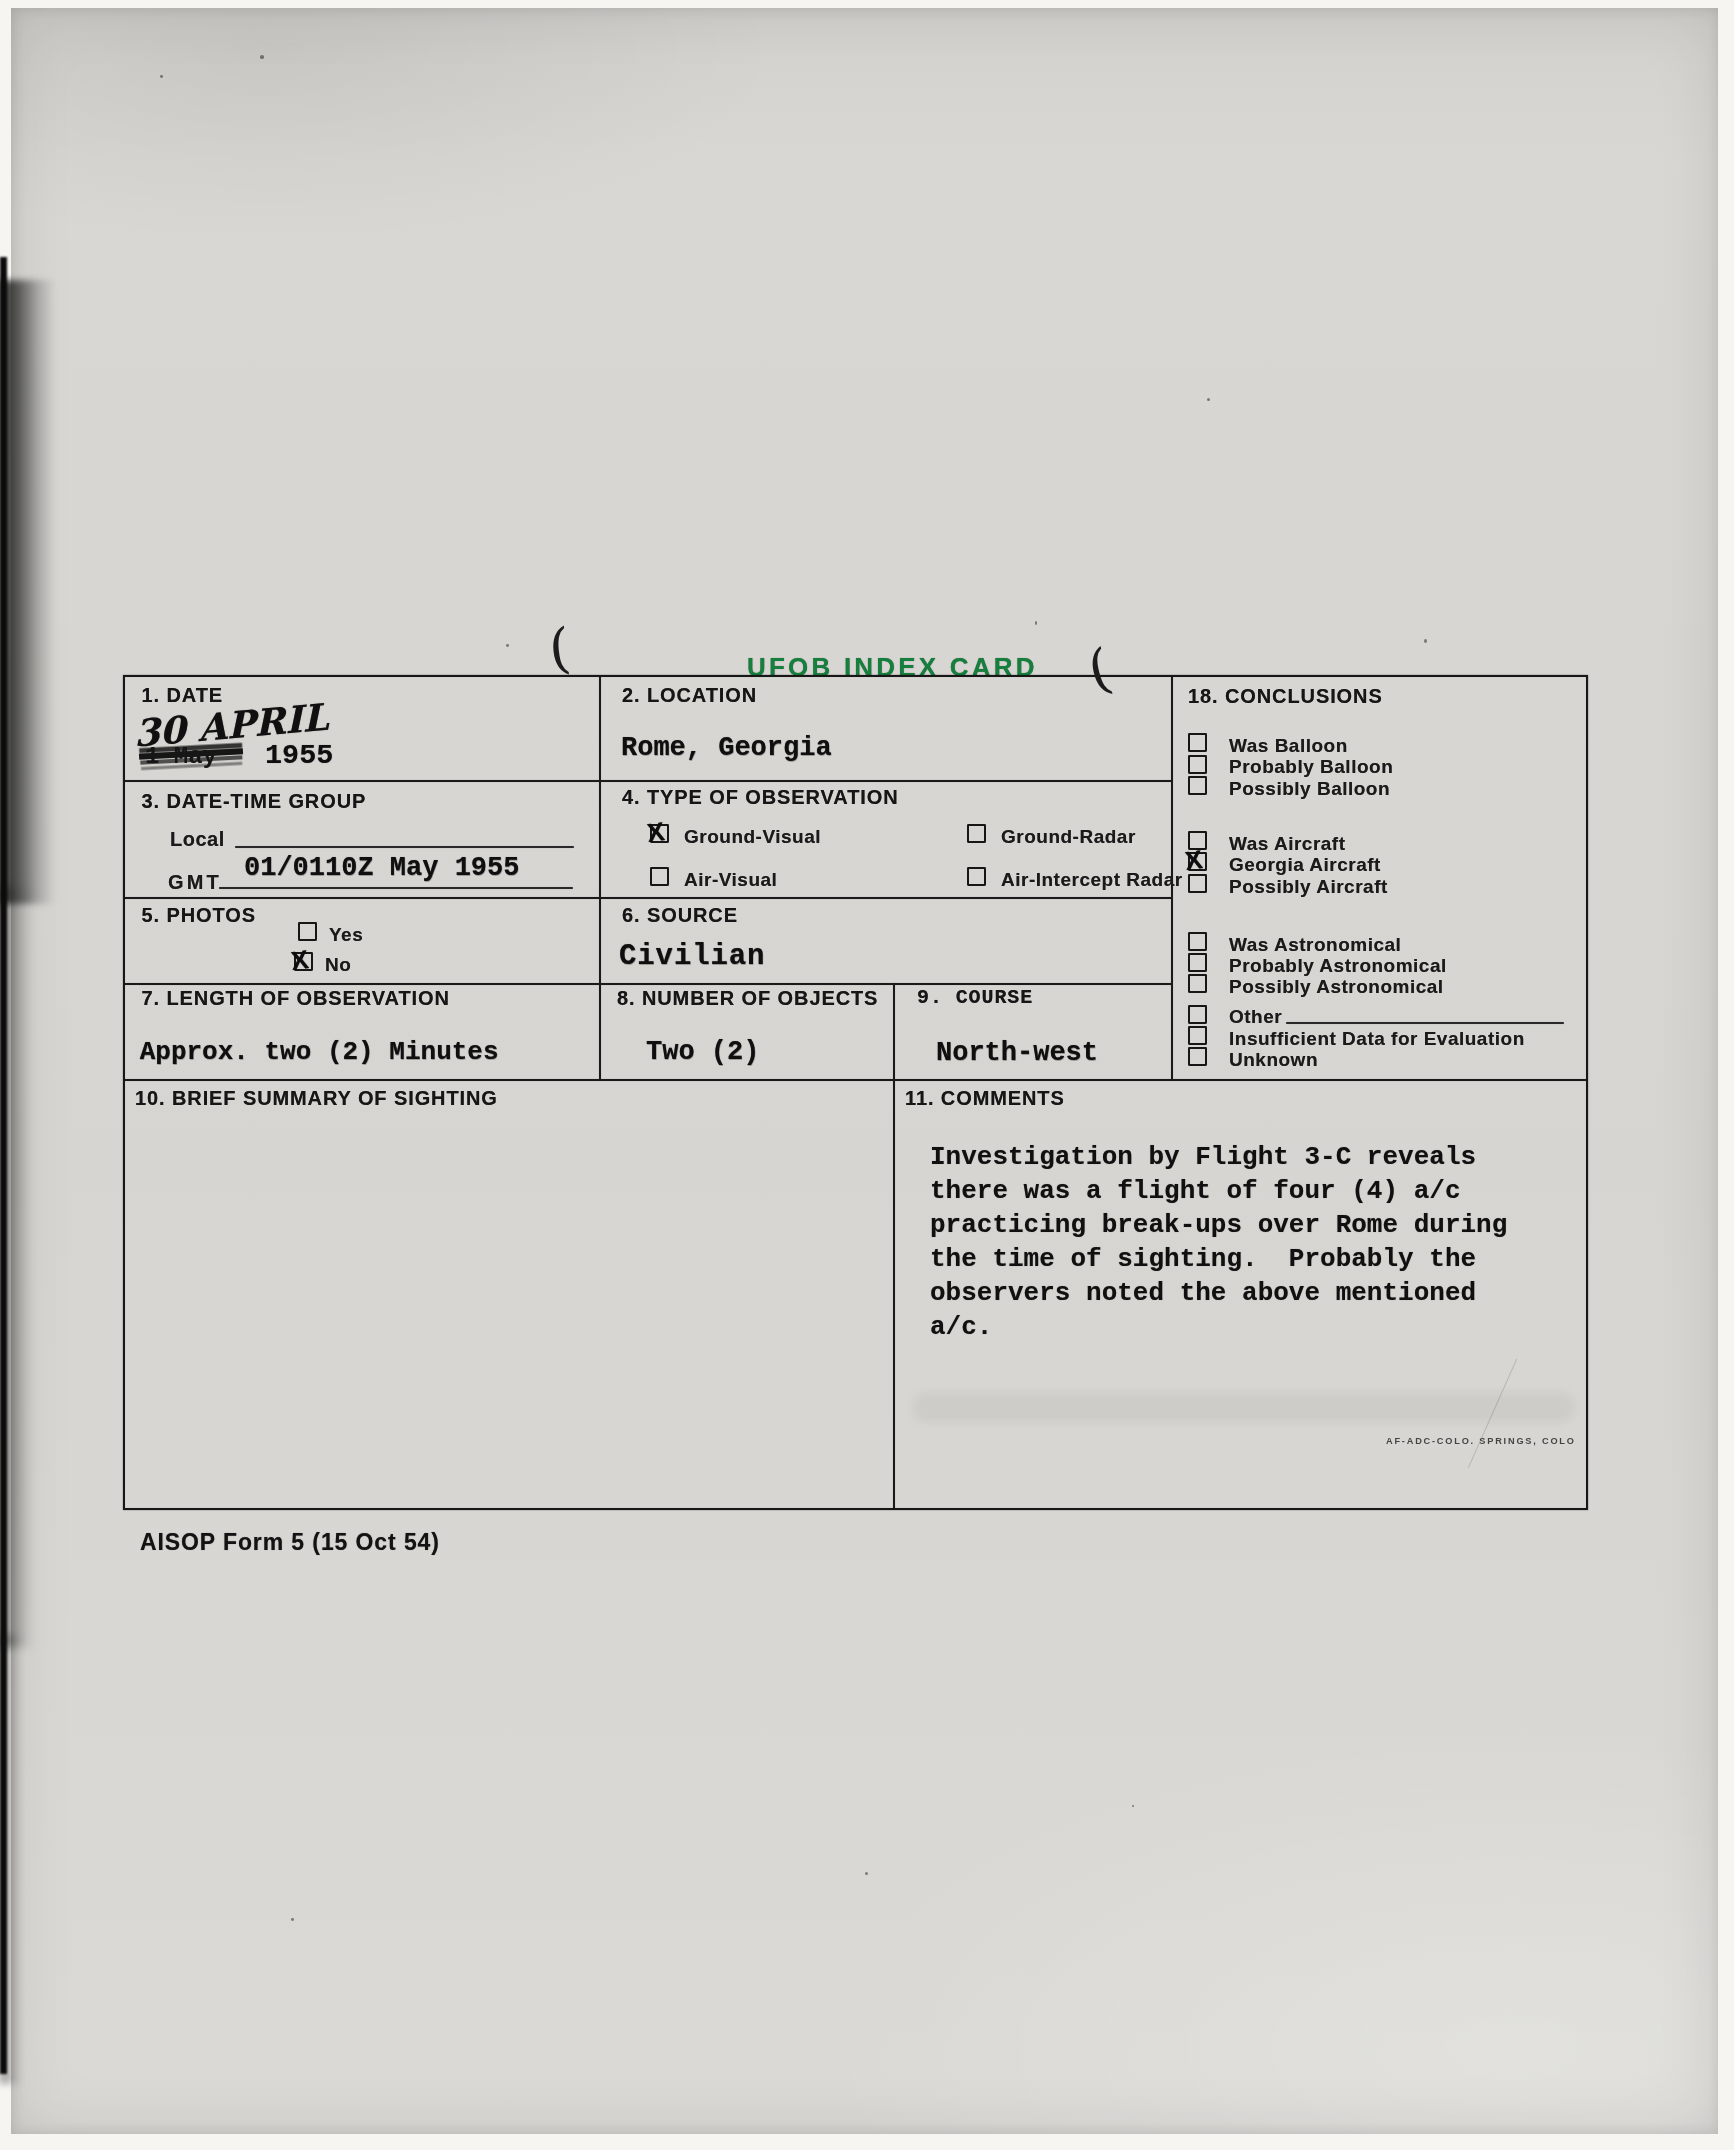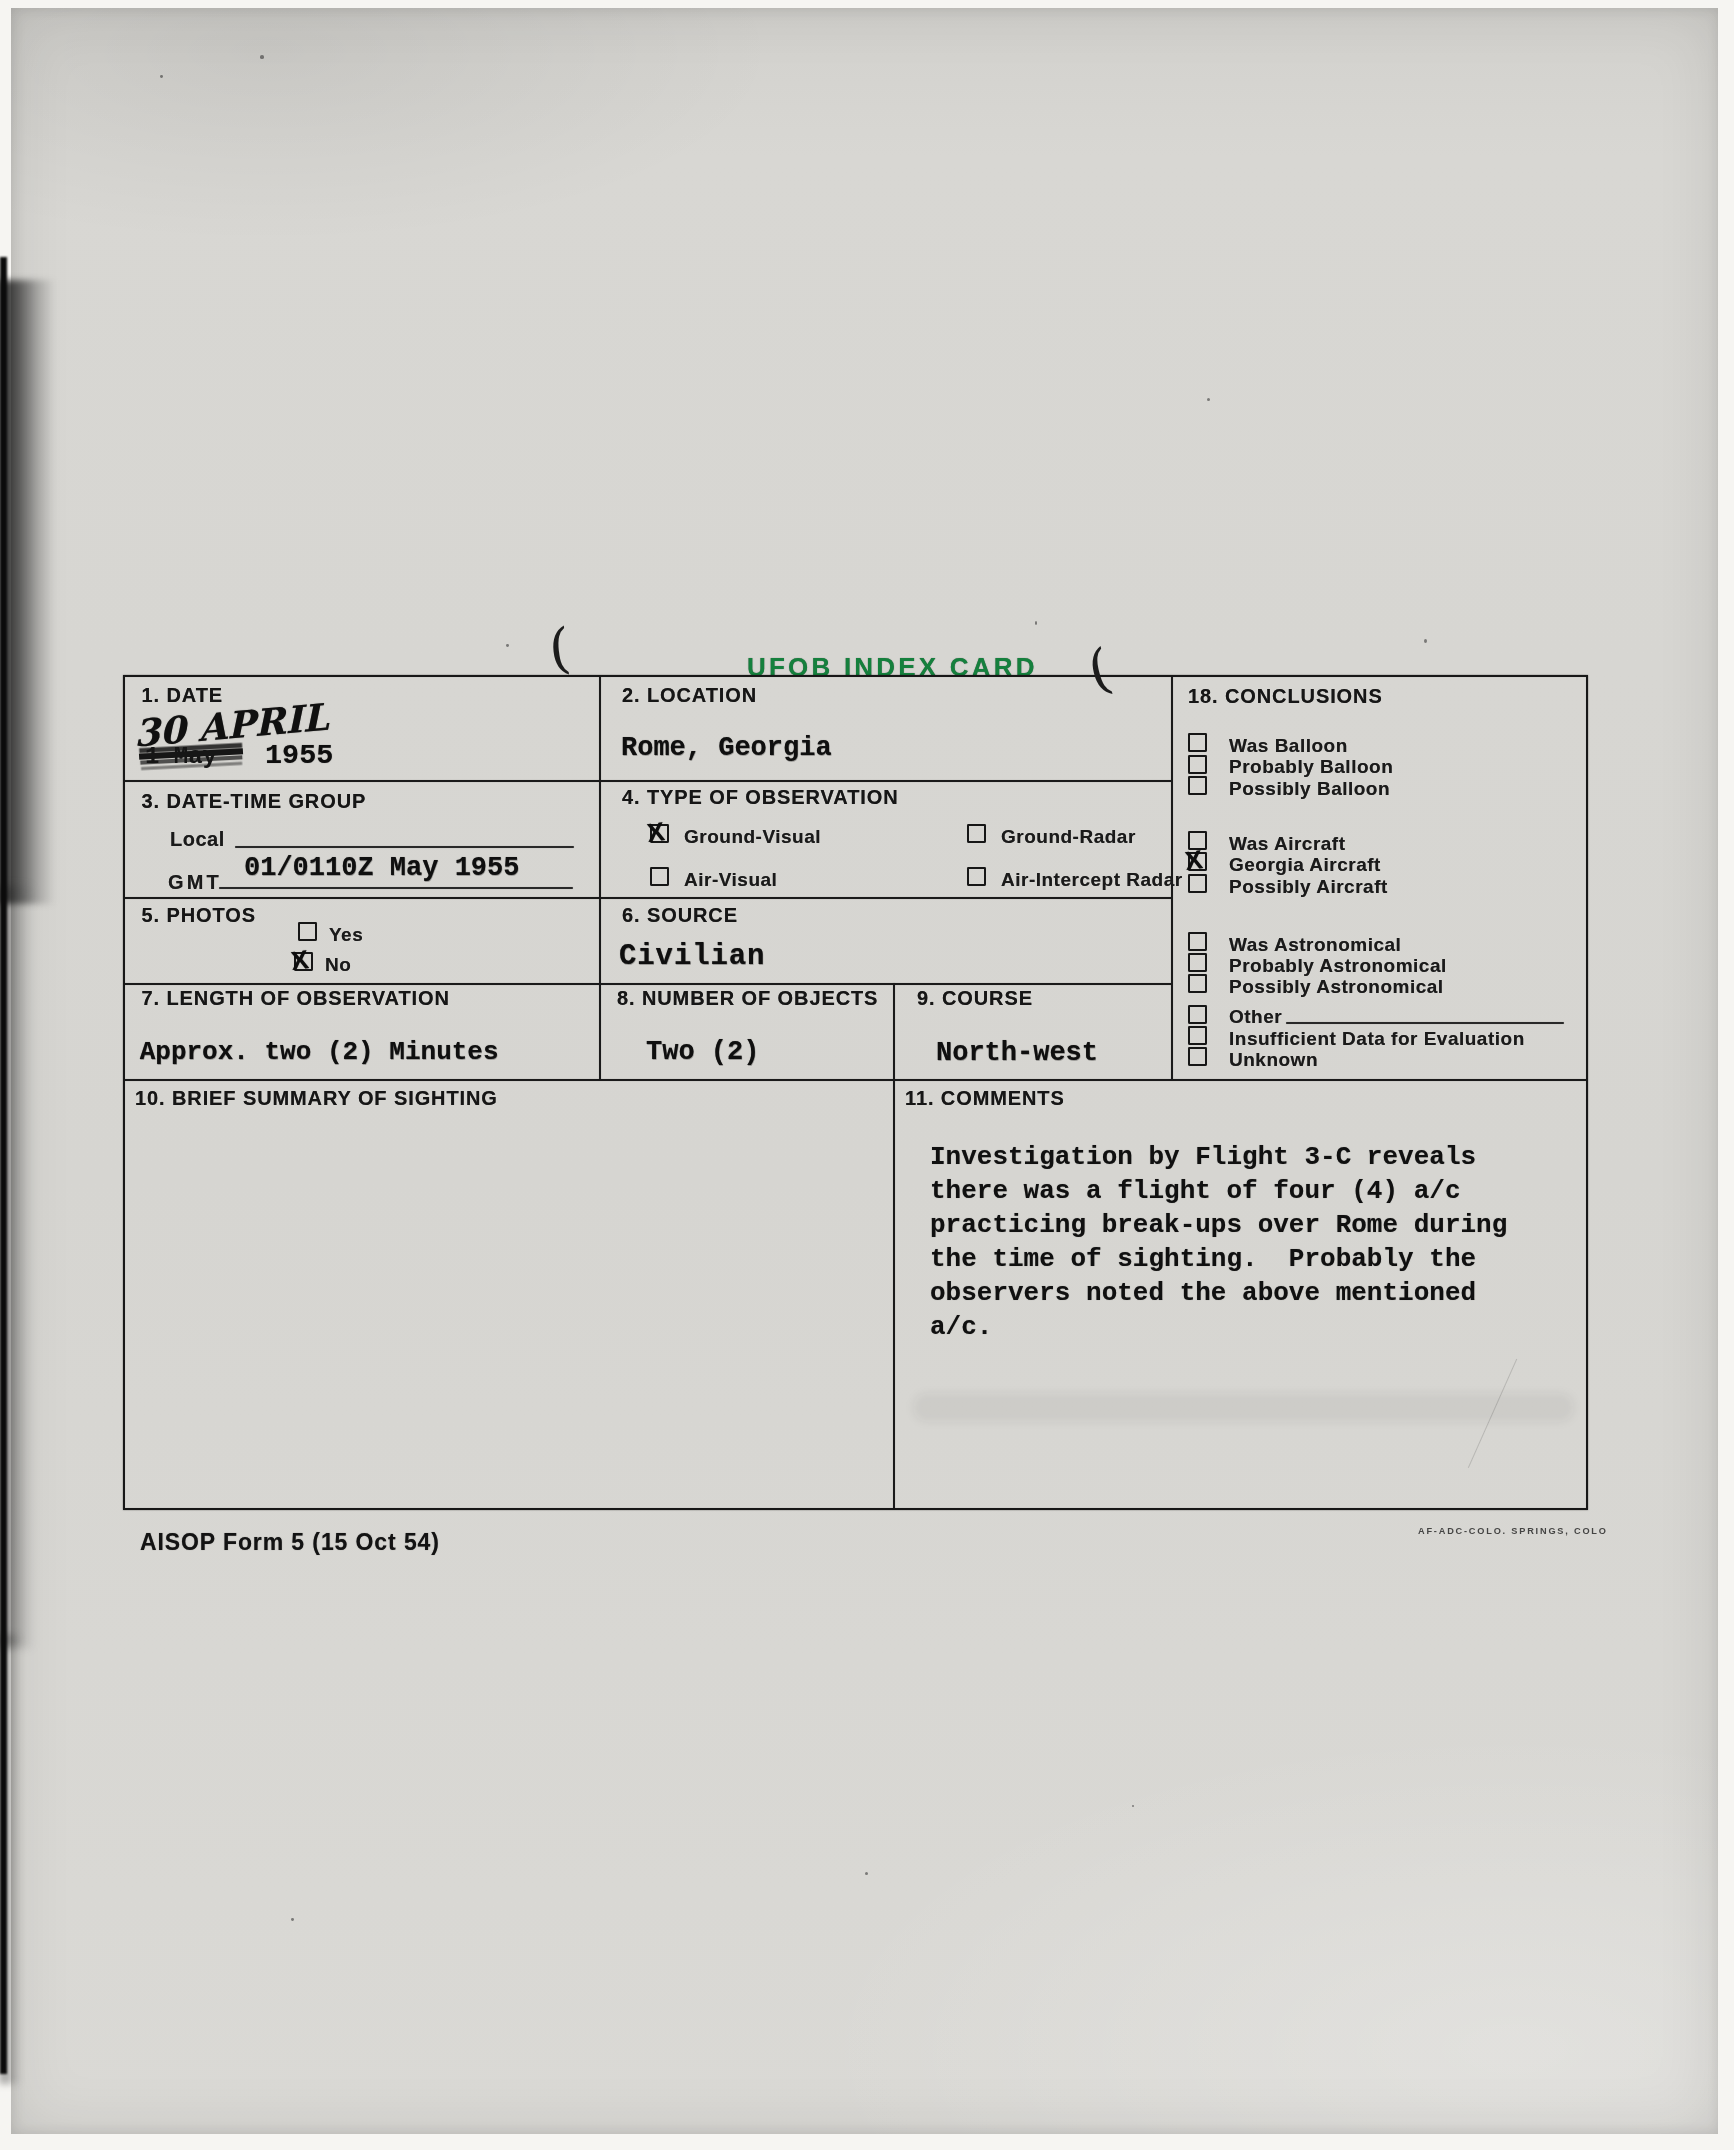--- a/index.html
+++ b/index.html
@@ -58,22 +58,22 @@
   .struck-wrap{position:absolute;left:20px;top:68px;}
   .struck{font:700 24px/1 "Liberation Mono",monospace;color:#151515;}
   .scribble{position:absolute;left:-6.4px;top:6.4px;width:104px;height:5.5px;background:#161616;
             transform:rotate(-3deg);filter:blur(0.5px);
             box-shadow:0 -6px 0 -0.5px rgba(22,22,22,.85), 0 6px 0 -0.9px rgba(22,22,22,.7), 0 12px 0 -1.4px rgba(22,22,22,.45);}
   .year{position:absolute;left:120px;top:-2.8px;font:700 28.5px/1 "Liberation Mono",monospace;color:#0e0e0e;
         text-shadow:0 0 0.9px rgba(0,0,0,.5);}
 
   .form-label{position:absolute;left:140px;top:1531px;font:700 23px/1 "Liberation Sans",sans-serif;
               letter-spacing:0.9px;color:#131313;text-shadow:0 0 0.9px rgba(0,0,0,.5);}
-  .printer-code{position:absolute;left:1386px;top:1527px;font:700 9.2px/1 "Liberation Sans",sans-serif;
-                letter-spacing:1.8px;color:#2b2b2b;opacity:.85;filter:blur(0.2px);white-space:nowrap;margin-left:32px;}
+  .printer-code{position:absolute;left:1386px;top:1437px;font:700 9.2px/1 "Liberation Sans",sans-serif;
+                letter-spacing:1.8px;color:#2b2b2b;opacity:.85;filter:blur(0.2px);white-space:nowrap;}
 </style>
 </head>
 <body>
 
 <div class="screen">
   <div class="paper"></div>
 
   <div>
     <div class="edge-band"></div>
     <div class="edge-band2"></div>
@@ -153,21 +153,21 @@
       </span>
     <span class="olabel" style="left:200px;top:278px;">No</span>
 
     <div class="slabel" style="left:497px;top:228px;">6. SOURCE</div>
     <div class="typed" style="left:494px;top:265px;font-size:29px;letter-spacing:0.9px;">Civilian</div>
 
     <div class="slabel" style="left:16.5px;top:311px;">7. LENGTH OF OBSERVATION</div>
     <div class="typed" style="left:14.7px;top:362px;font-size:26px;">Approx. two (2) Minutes</div>
     <div class="slabel" style="left:492px;top:311px;">8. NUMBER OF OBJECTS</div>
     <div class="typed" style="left:521px;top:362px;">Two (2)</div>
-    <div class="slabel" style="left:792px;top:311px;">9. COURSE</div>
+    <div class="slabel" style="left:792px;top:311px;font-family:Liberation Mono, monospace;">9. COURSE</div>
     <div class="typed" style="left:811px;top:363px;">North-west</div>
 
     <div class="slabel" style="left:10px;top:411px;">10. BRIEF SUMMARY OF SIGHTING</div>
 
     <div class="slabel" style="left:780px;top:411px;">11. COMMENTS</div>
     <div class="block" style="left:805px;top:463px;">Investigation by Flight 3-C reveals
 there was a flight of four (4) a/c
 practicing break-ups over Rome during
 the time of sighting.  Probably the
 observers noted the above mentioned

